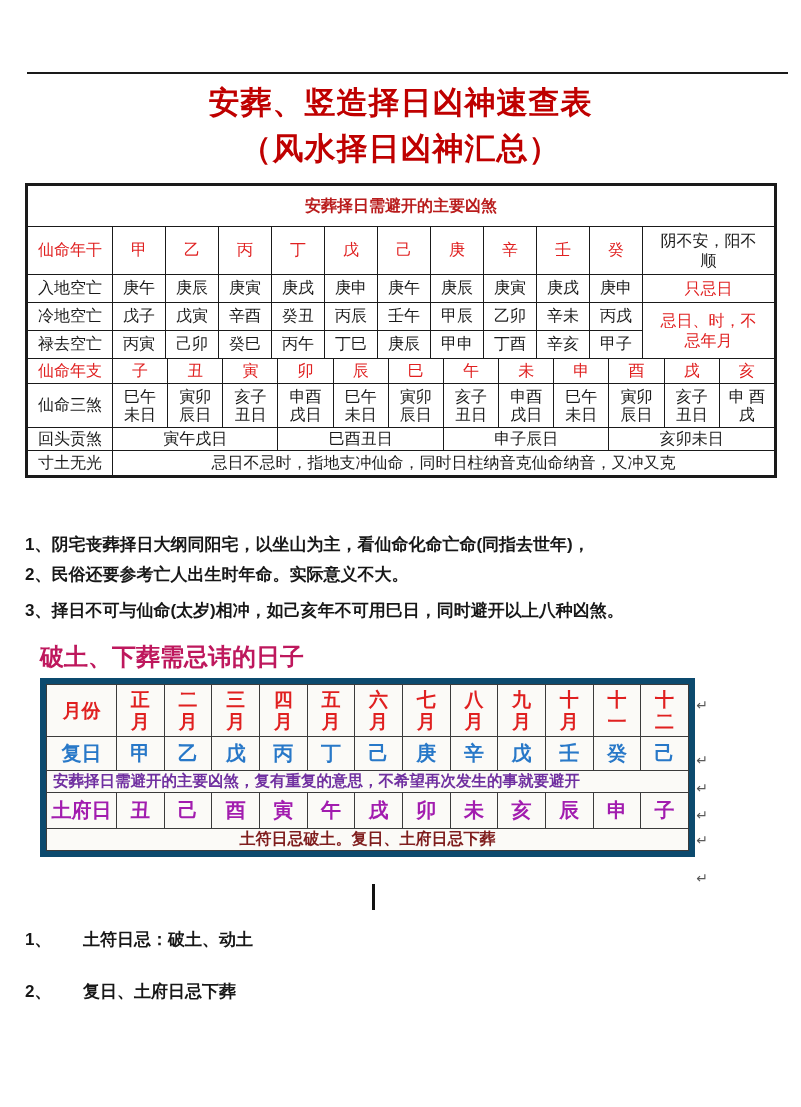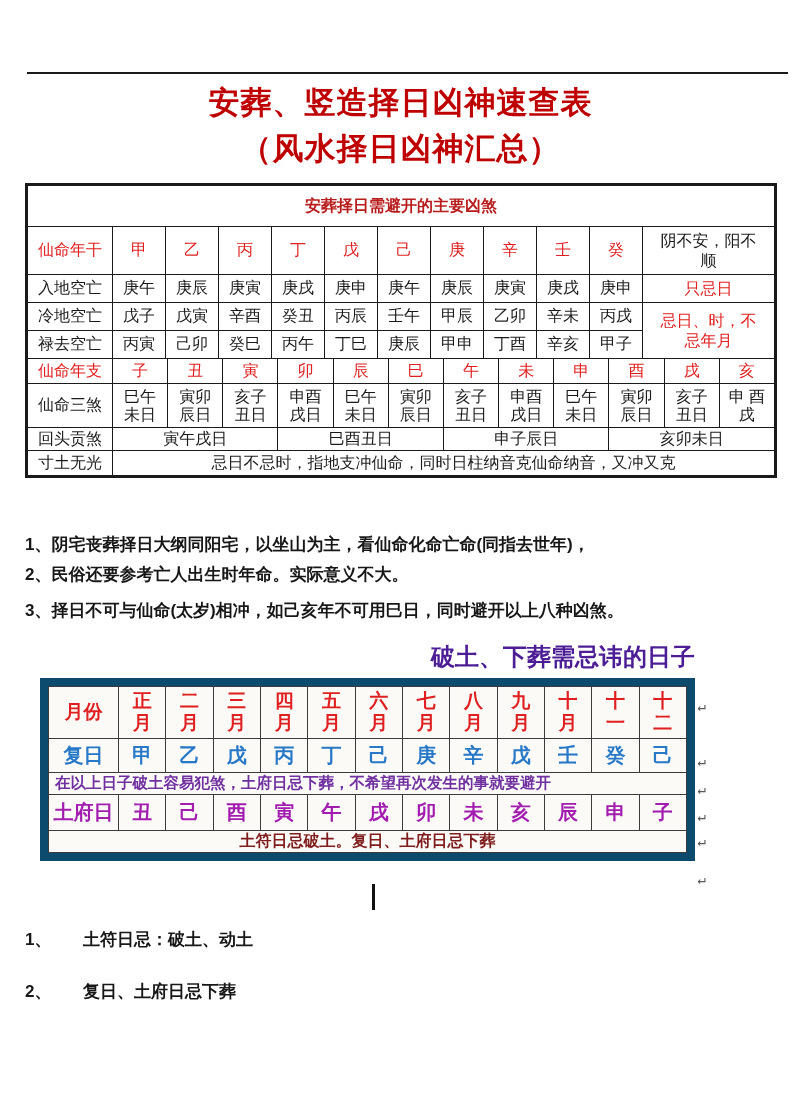--- a/index.html
+++ b/index.html
@@ -34,23 +34,23 @@
   td.pre { white-space:pre-line; font-size:14px; line-height:18px; }
   td.la { text-align:left; padding-left:10px; }
   td.ctext { text-align:left; padding-left:10px; font-size:16px; }
 
   
   .notes-top { position:absolute; left:25px; top:530px; width:752px;
                font-weight:bold; font-size:17px; line-height:30px; color:#171717; }
   .notes-top .n3 { margin-top:6px; }
 
   
-  .t2-title { position:absolute; left:40px; top:641px; width:655px; text-align:right;
-              color:#4c1d95; font-weight:bold; font-size:24px; }
-  .t2-wrap { position:absolute; left:40px; top:678px; width:655px; border:8px solid #0c4a6e; background:#fbfaf7;font-family:Liberation Mono, monospace; }
+  .t2-title { position:absolute; left:40px; top:641px; width:655px; text-align:left;
+              color:#be185d; font-weight:bold; font-size:24px; }
+  .t2-wrap { position:absolute; left:40px; top:678px; width:655px; border:6px solid #0c4a6e; background:#fbfaf7; }
   table.t2 { width:100%; border-collapse:collapse; table-layout:fixed; }
   table.t2 td { border:1px solid #3b3b3b; text-align:center; vertical-align:middle;
                 font-weight:bold; padding:0 1px; overflow:hidden; }
   tr.months td { height:52px; font-size:19px; line-height:22px; white-space:pre-line; color:#e02020; }
   tr.tufu td   { height:34px; font-size:20px; color:#7030a0; }
   tr.furi td   { height:34px; font-size:20px; color:#2878c8; }
   tr.t2note td { height:21px; font-size:15.5px; color:#7030a0; text-align:left; padding-left:6px; }
   tr.tufu2 td  { height:36px; font-size:20px; color:#a21caf; }
   tr.t2foot td { height:21px; font-size:16px; color:#7f1d1d; }
   td.t2lbl { font-size:19px; }
@@ -290,21 +290,21 @@
       <td>丁</td>
       <td>己</td>
       <td>庚</td>
       <td>辛</td>
       <td>戊</td>
       <td>壬</td>
       <td>癸</td>
       <td>己</td>
     </tr>
     <tr class="t2note">
-      <td colspan="13">在以上日子破土容易犯煞，土府日忌下葬，不希望再次发生的事就要避开</td>
+      <td colspan="13">安葬择日需避开的主要凶煞，复有重复的意思，不希望再次发生的事就要避开</td>
     </tr>
     <tr class="tufu2">
       <td class="t2lbl">土府日</td>
       <td>丑</td>
       <td>己</td>
       <td>酉</td>
       <td>寅</td>
       <td>午</td>
       <td>戌</td>
       <td>卯</td>

